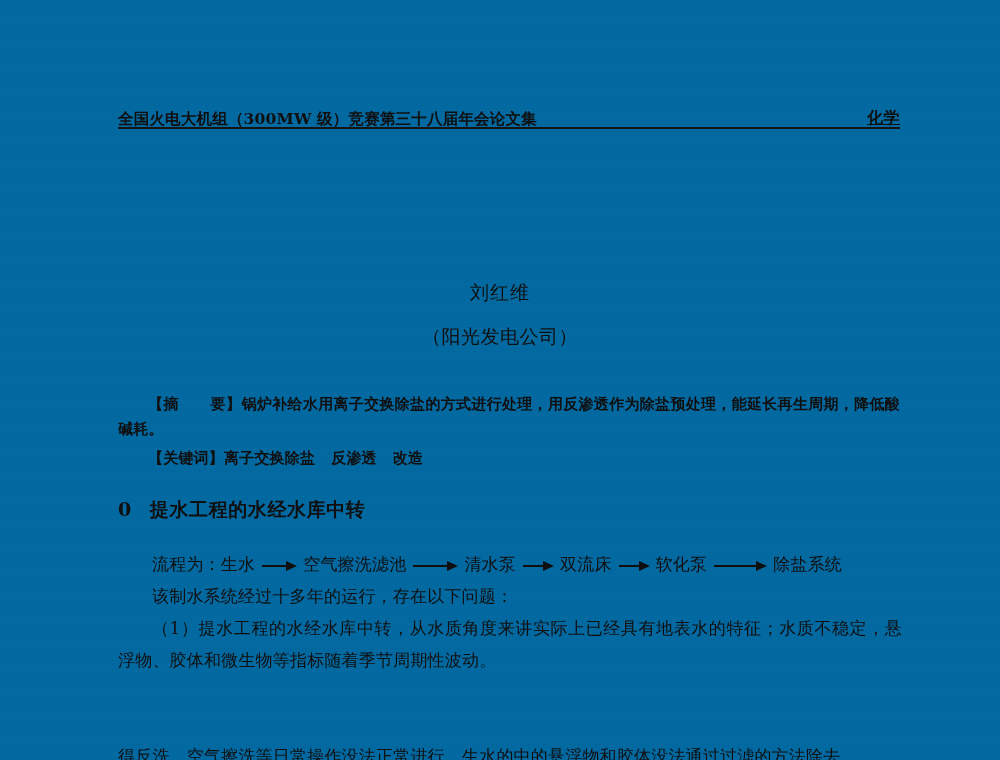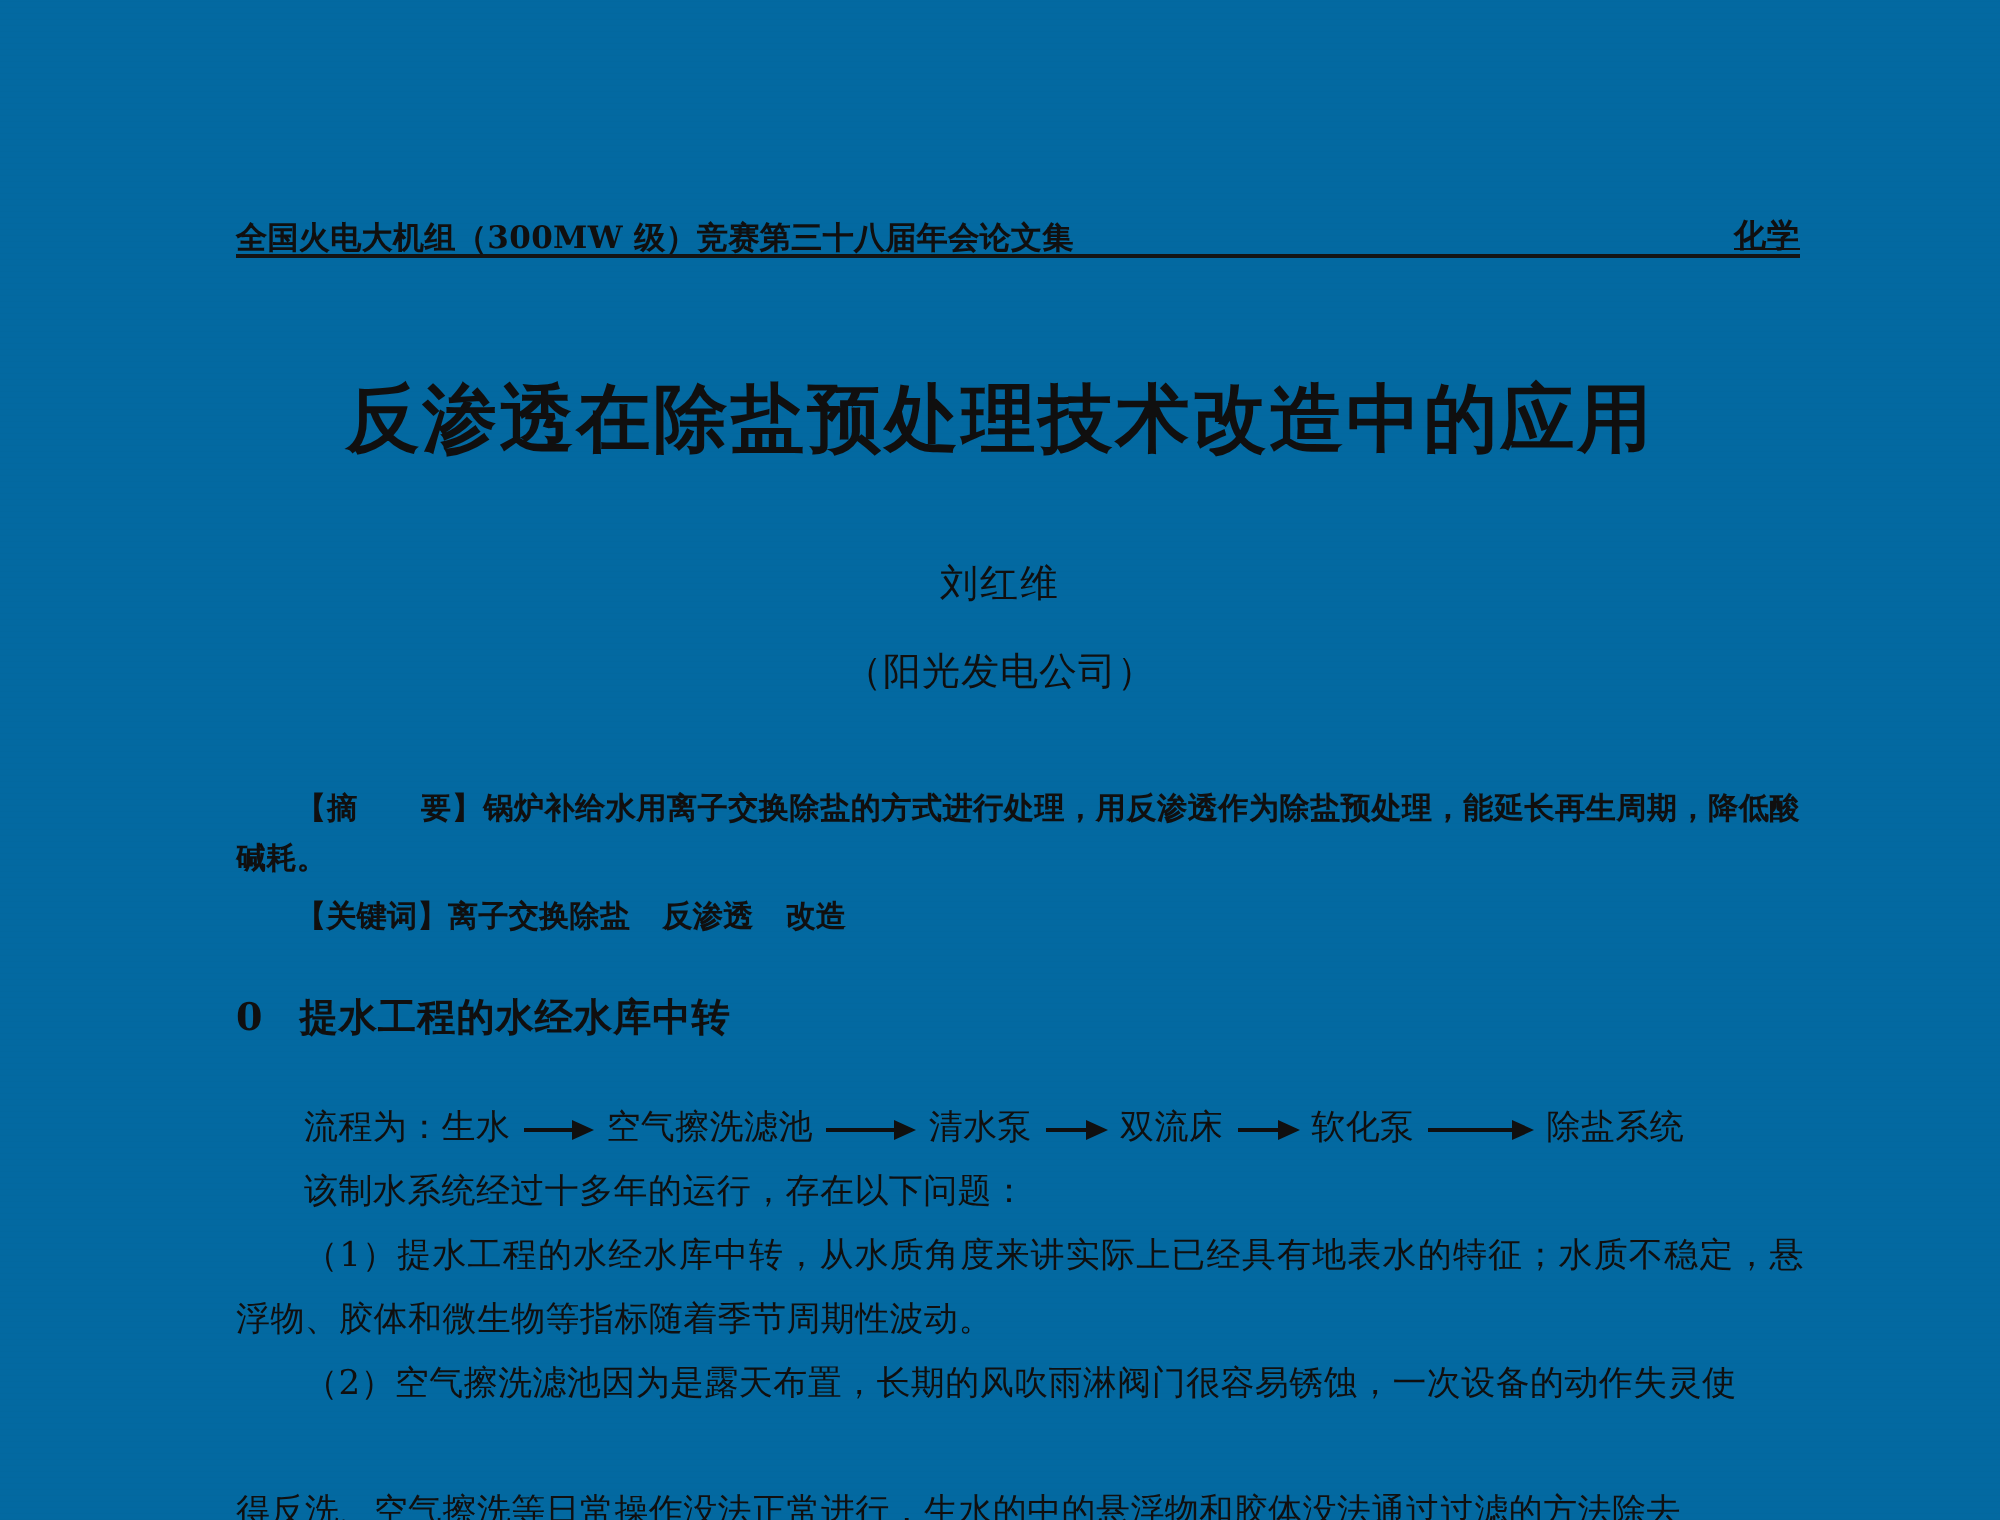--- a/index.html
+++ b/index.html
@@ -226,21 +226,20 @@
 <body>
 
 <div class="page">
 
   <div class="runhead">
     <span class="runhead-left">全国火电大机组（300MW 级）竞赛第三十八届年会论文集</span>
     <span class="runhead-right">化学</span>
   </div>
   <div class="runrule"></div>
 
-  <div class="doc-title">反渗透在除盐预处理技术改造中的应用</div>
   <div class="doc-author">刘红维</div>
   <div class="doc-affil">（阳光发电公司）</div>
 
   <div class="abstract">
     <span class="lead">【摘　　要】</span><span>锅炉补给水用离子交换除盐的方式进行处理，用反渗透作为除盐预处理，能延长再生周期，降低酸碱耗。</span>
   </div>
 
   <div class="keywords">
     <span>【关键词】</span><span class="kw-item">离子交换除盐</span><span class="kw-item">反渗透</span><span class="kw-item">改造</span>
   </div>
@@ -253,19 +252,18 @@
 
 
     <p class="flowline">
       <span>流程为：生水</span><span class="arrow a-short"><i class="shaft"></i><i class="head"></i></span><span>空气擦洗滤池</span><span class="arrow a-mid"><i class="shaft"></i><i class="head"></i></span><span>清水泵</span><span class="arrow a-tight"><i class="shaft"></i><i class="head"></i></span><span>双流床</span><span class="arrow a-tight"><i class="shaft"></i><i class="head"></i></span><span>软化泵</span><span class="arrow a-long"><i class="shaft"></i><i class="head"></i></span><span>除盐系统</span>
     </p>
 
     <p>该制水系统经过十多年的运行，存在以下问题：</p>
 
     <p>（1）提水工程的水经水库中转，从水质角度来讲实际上已经具有地表水的特征；水质不稳定，悬浮物、胶体和微生物等指标随着季节周期性波动。</p>
 
-    <p>（2）空气擦洗滤池因为是露天布置，长期的风吹雨淋阀门很容易锈蚀，一次设备的动作失灵使</p>
   </div>
 
   <div class="clipline">得反洗、空气擦洗等日常操作没法正常进行，生水的中的悬浮物和胶体没法通过过滤的方法除去</div>
 
   <div class="grain"></div>
 </div>
 
 </body></html>

